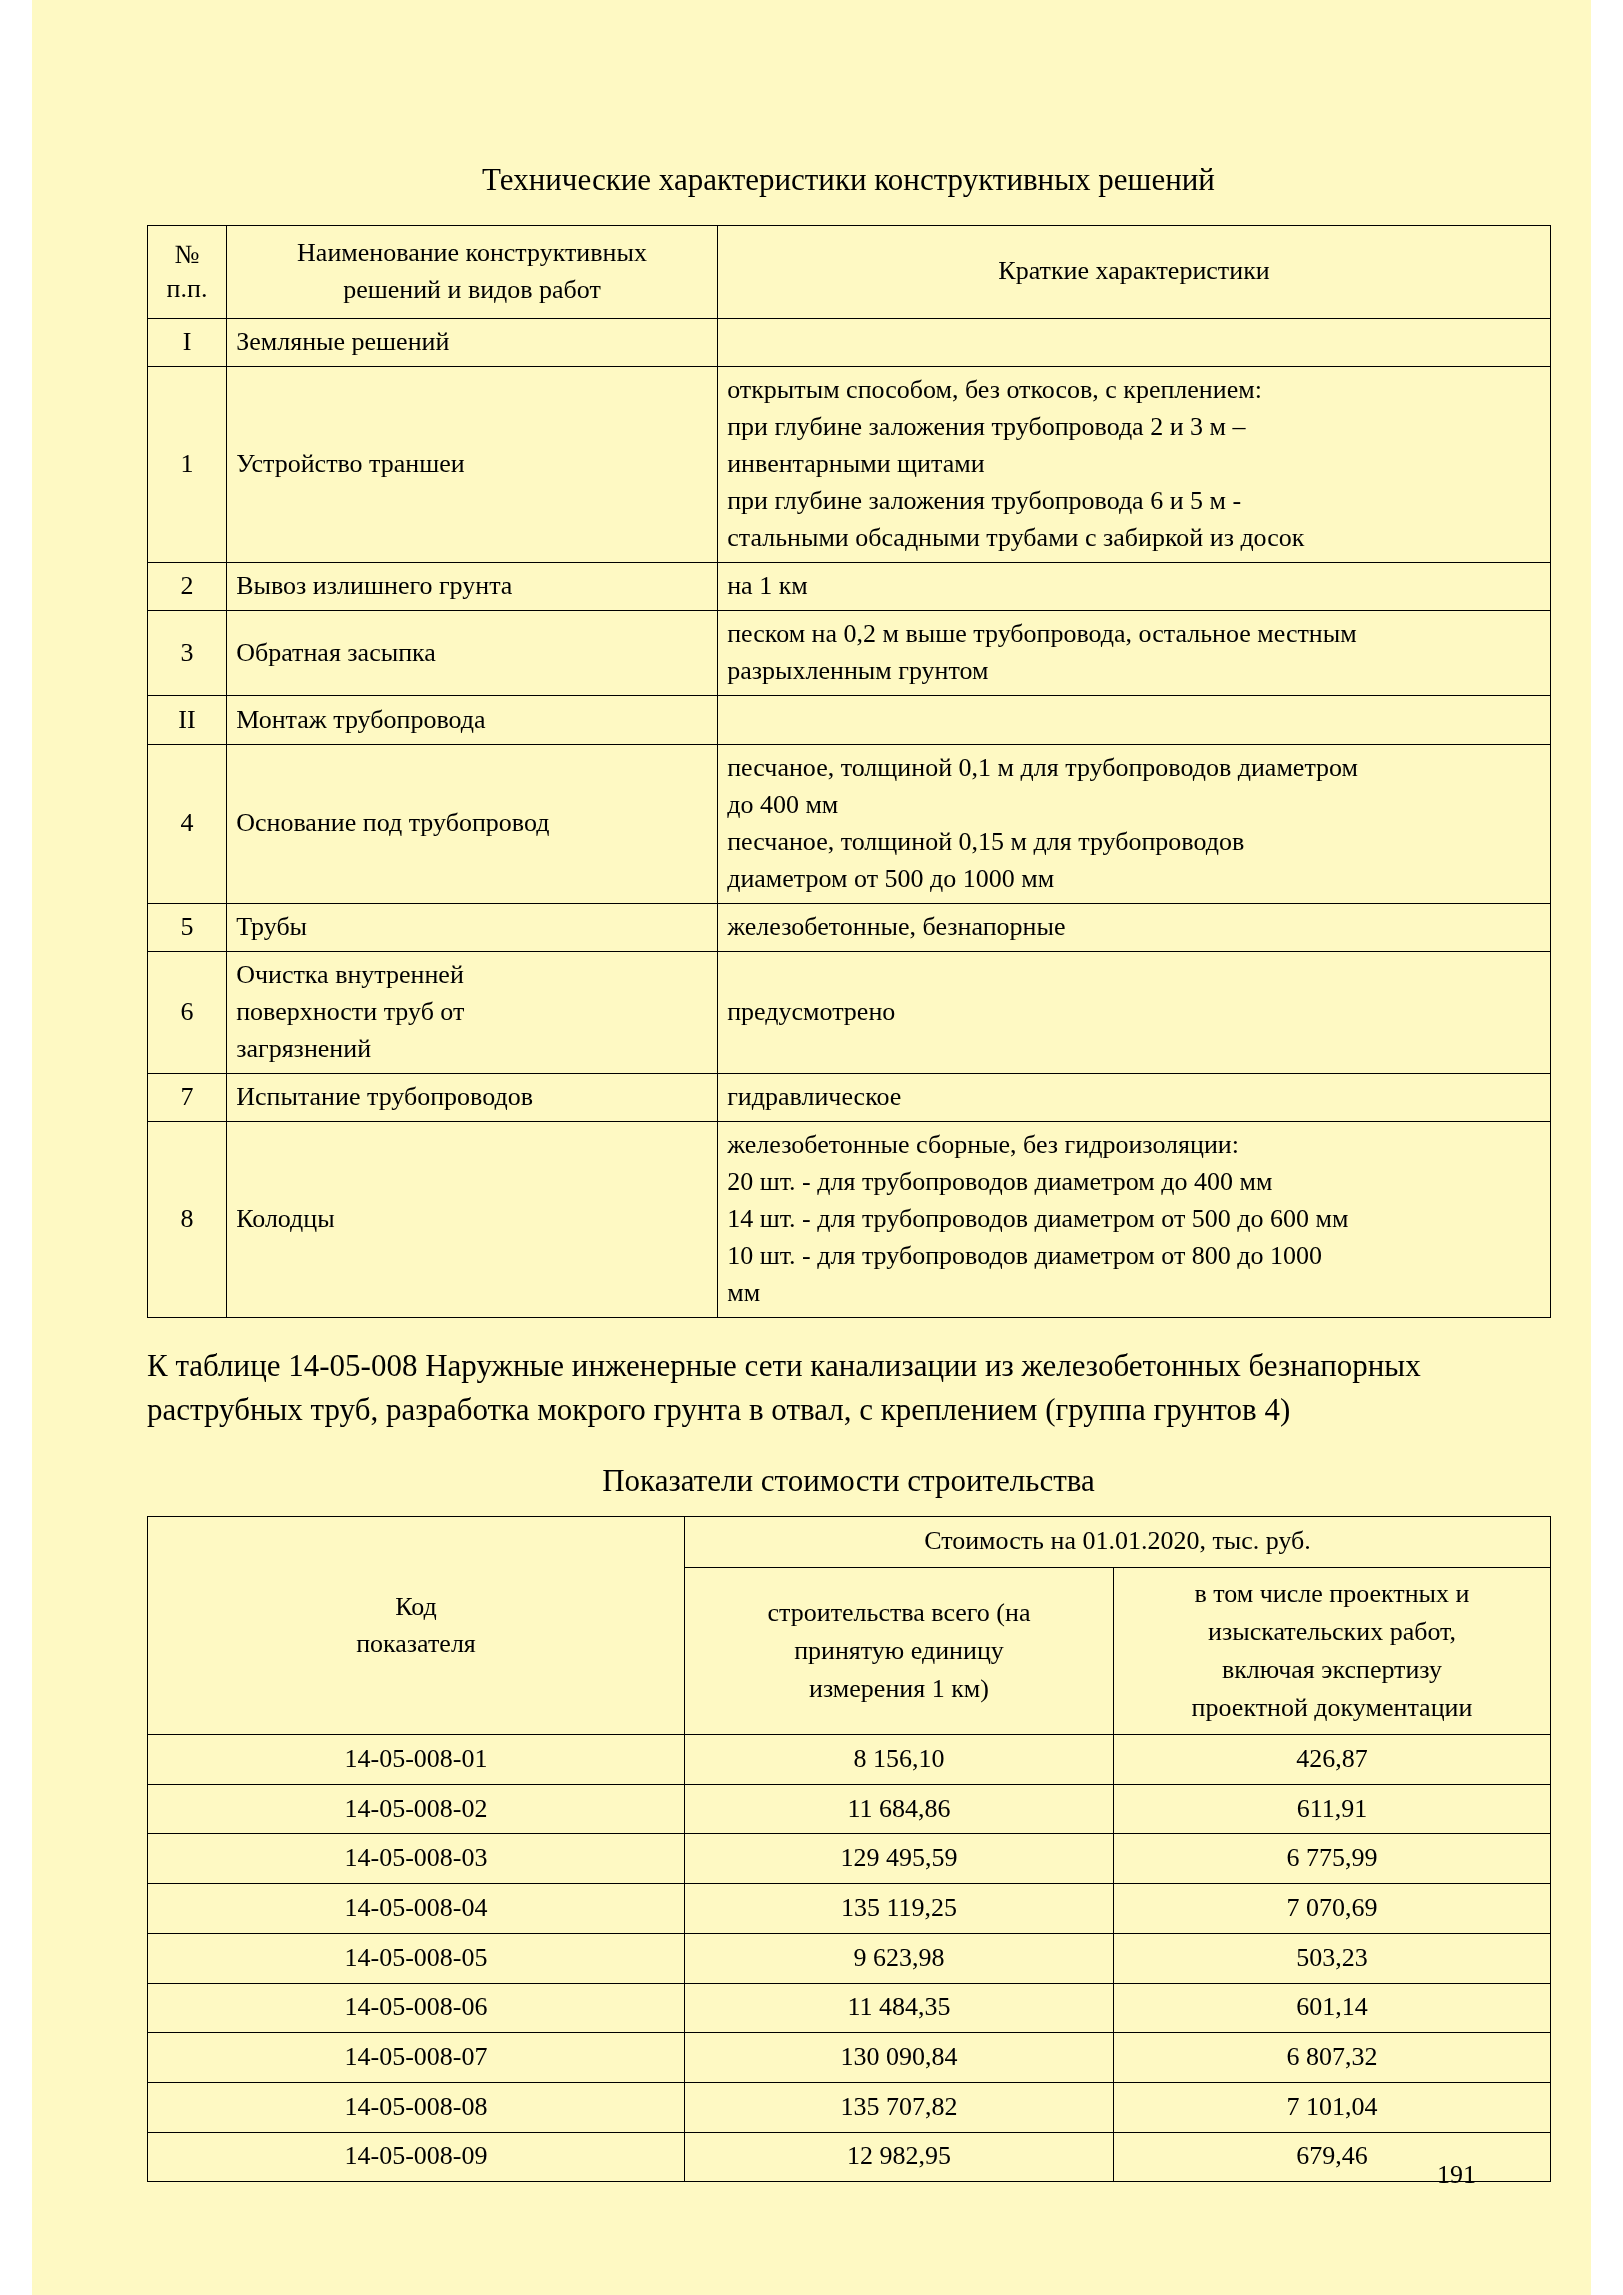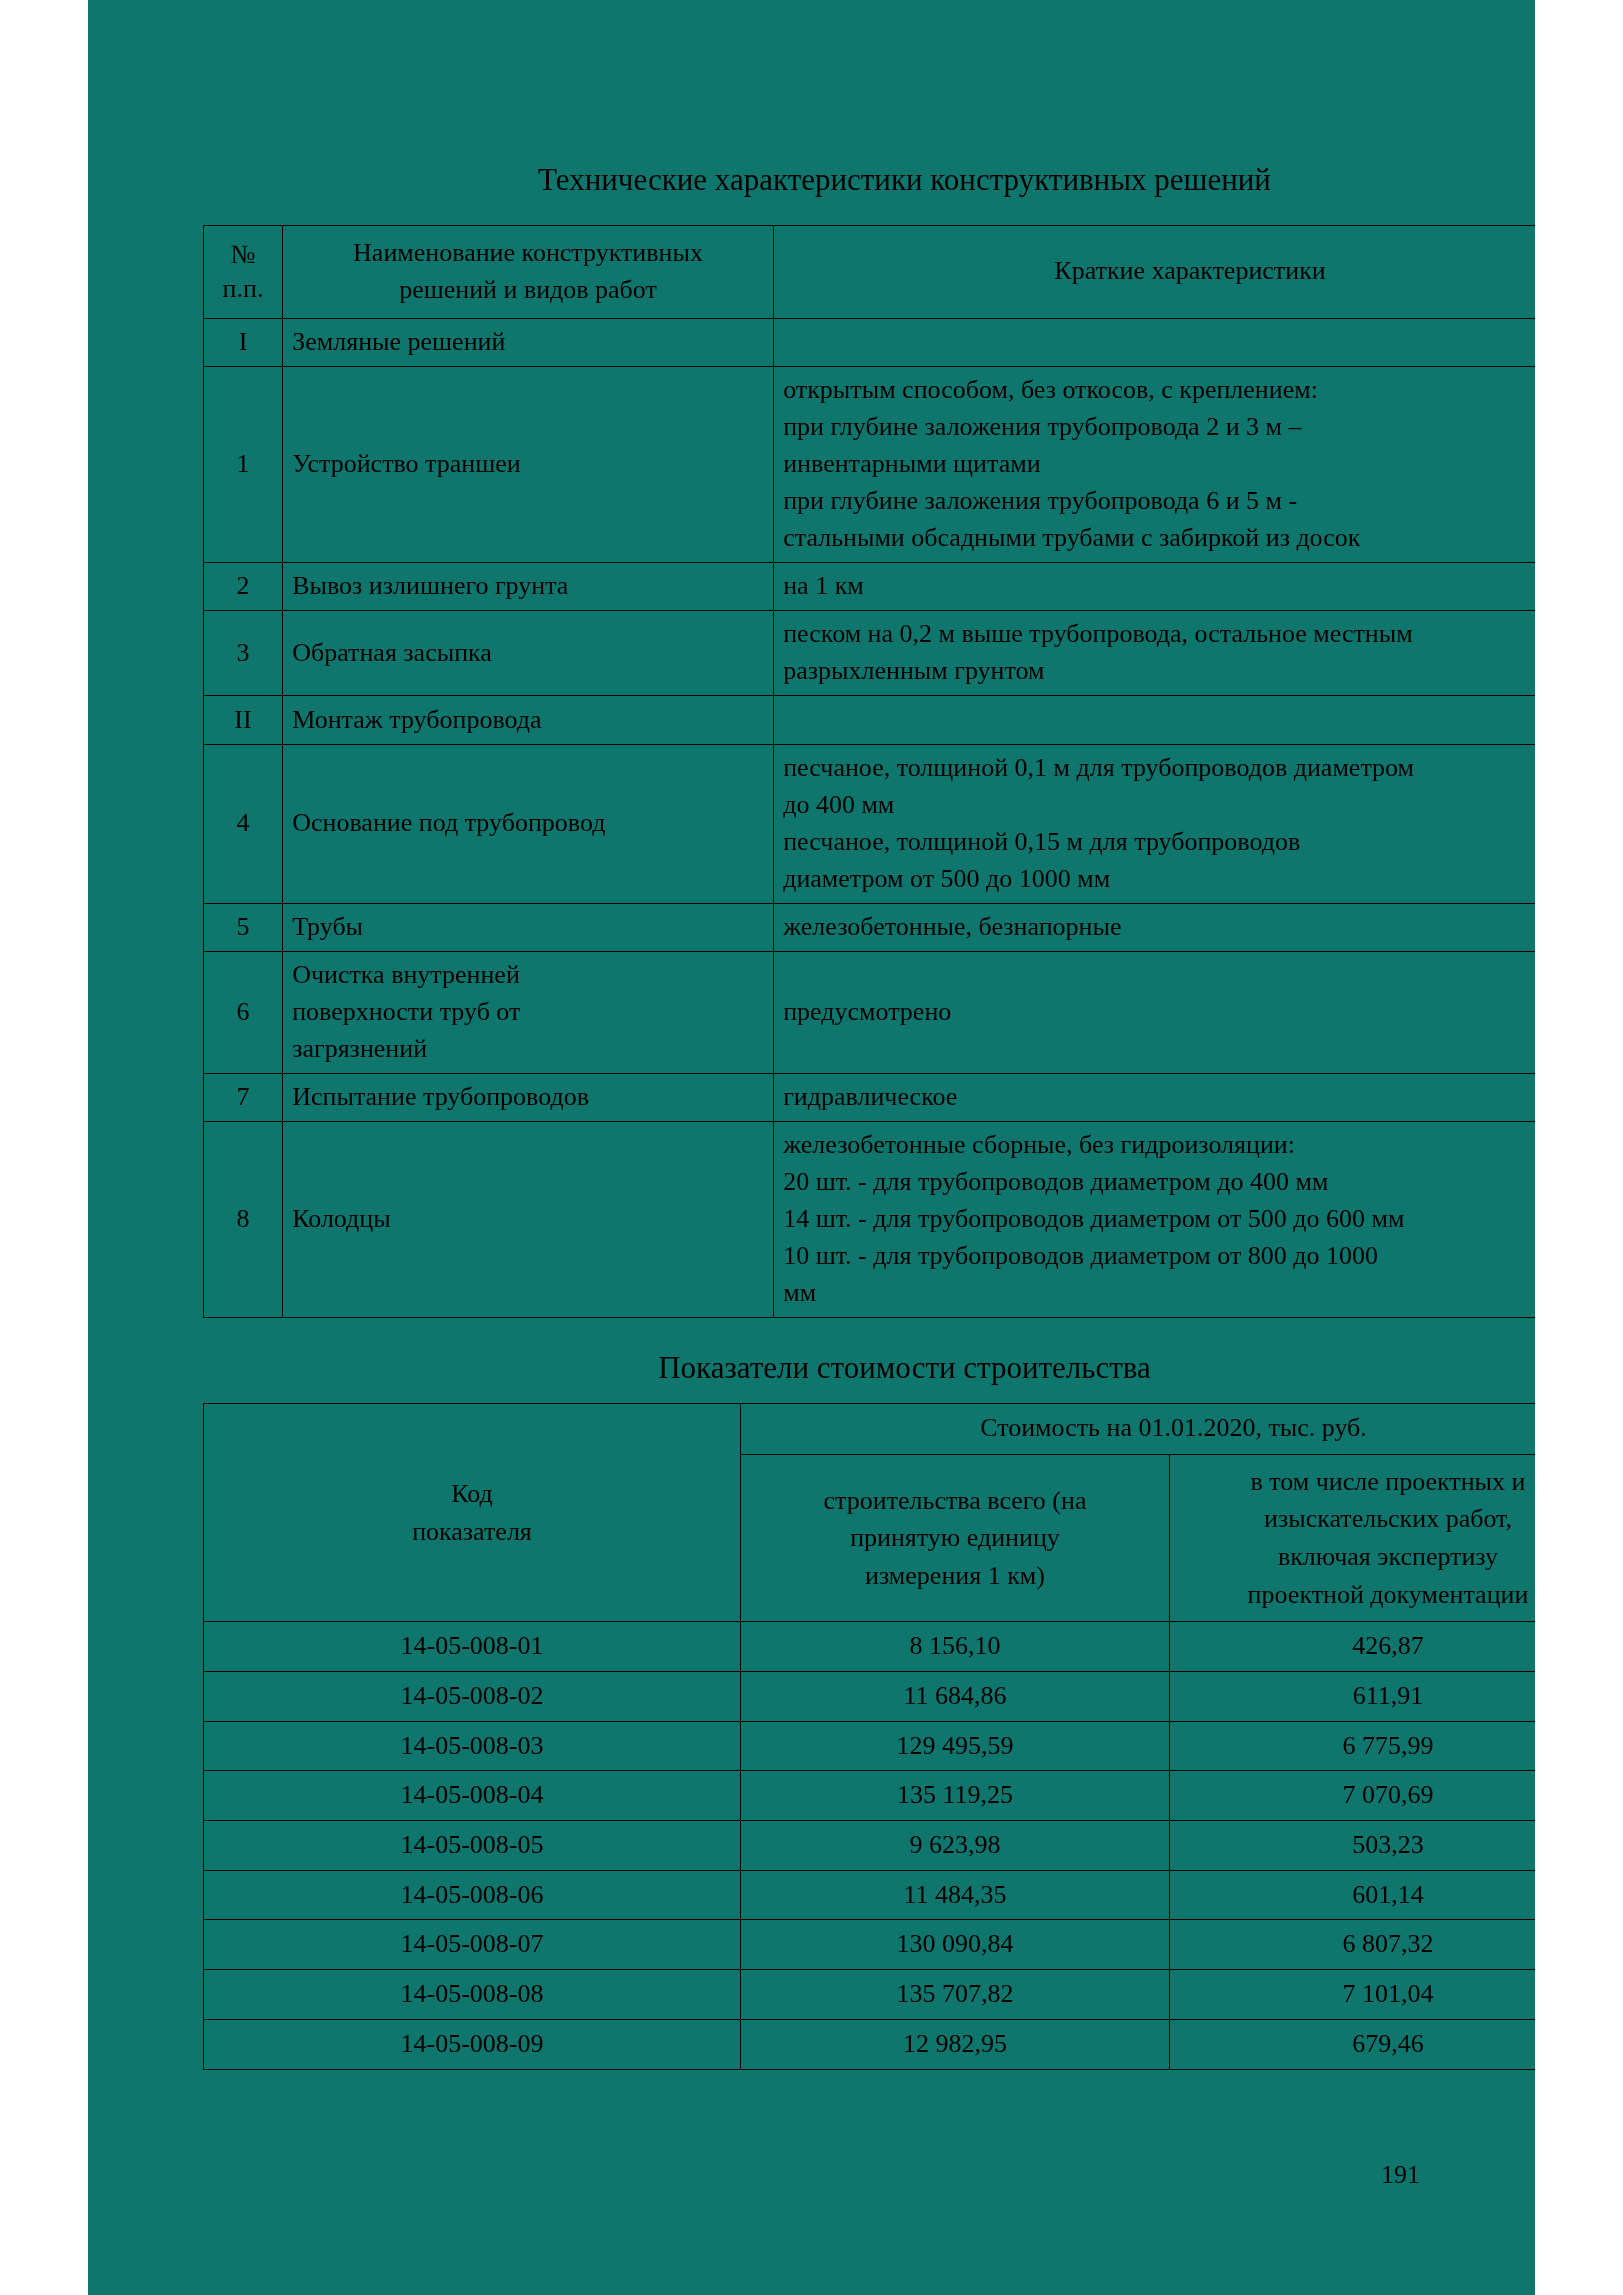--- a/index.html
+++ b/index.html
@@ -7,24 +7,24 @@
     margin: 0;
     padding: 0;
     background: #ffffff;
   }
   body {
     font-family: "Liberation Serif", "DejaVu Serif", serif;
     color: #000000;
   }
   .page {
     position: relative;
-    width: 1447px;
+    width: 1559px;
     height: 2295px;
     margin: 0 auto;
-    background: #0f766e;
+    background: #fef9c3;
     box-sizing: border-box;
     padding: 0;
     overflow: hidden;
   }
   .content {
     position: absolute;
     left: 115px;
     top: 0;
     width: 1403px;
   }
@@ -248,20 +248,21 @@
               <span>железобетонные сборные, без гидроизоляции:</span>
               <span>20 шт. - для трубопроводов диаметром до 400 мм</span>
               <span>14 шт. - для трубопроводов диаметром от 500 до 600 мм</span>
               <span>10 шт. - для трубопроводов диаметром от 800 до 1000</span>
               <span>мм</span>
             </td>
           </tr>
         </tbody>
     </table>
 
+    <p class="para">К таблице 14-05-008 Наружные инженерные сети канализации из железобетонных безнапорных раструбных труб, разработка мокрого грунта в отвал, с креплением (группа грунтов 4)</p>
 
     <div id="cost-block-title" class="section-title">Показатели стоимости строительства</div>
 
     <table id="cost-table">
       <colgroup>
         <col class="c-code">
           <col class="c-all">
           <col class="c-proj">
       </colgroup>
       <thead>

